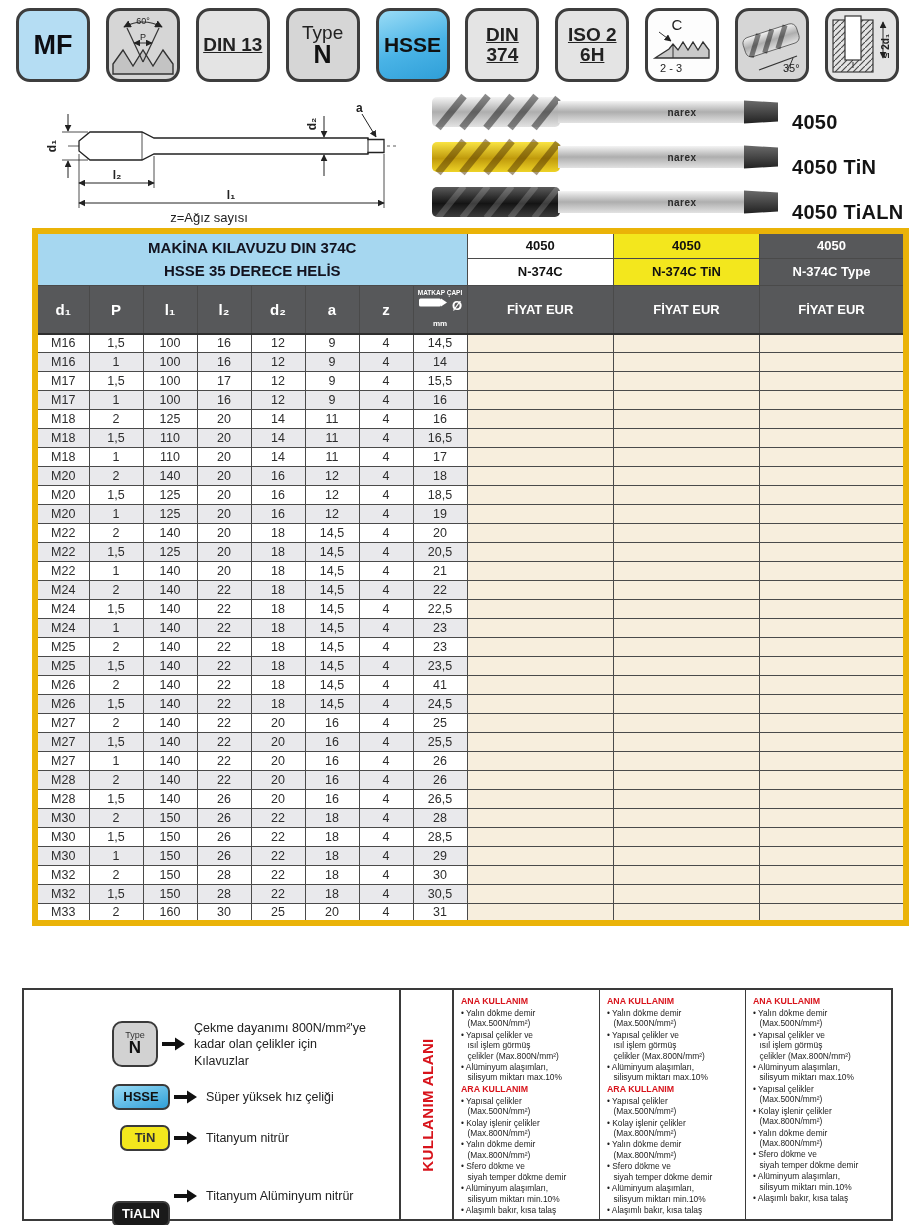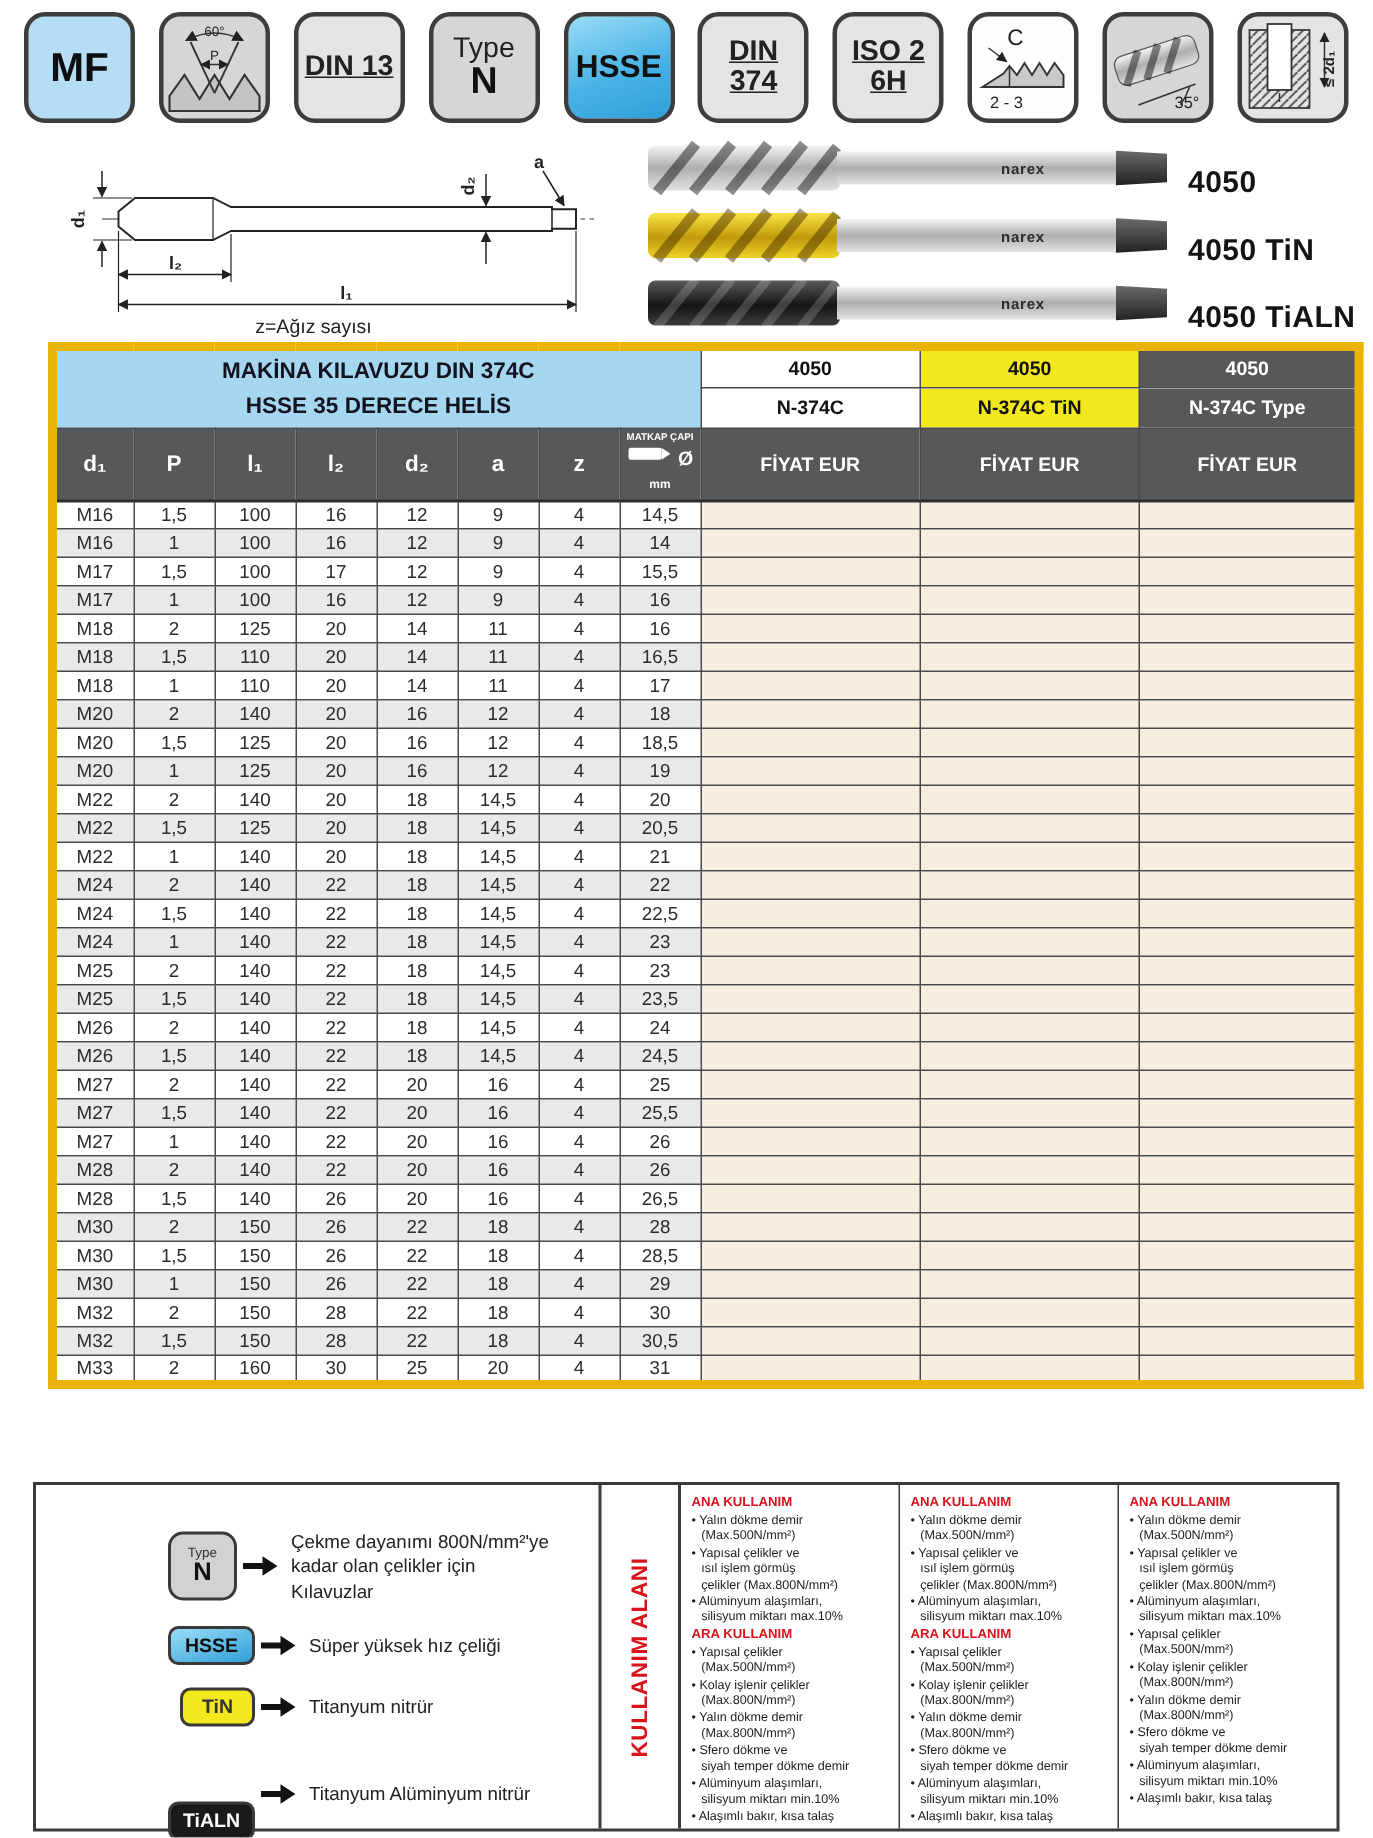--- a/index.html
+++ b/index.html
@@ -559,21 +559,21 @@
           <td class="price"></td>
         </tr>
         <tr>
           <td>M26</td>
           <td>2</td>
           <td>140</td>
           <td>22</td>
           <td>18</td>
           <td>14,5</td>
           <td>4</td>
-          <td>24</td>
+          <td>41</td>
           <td class="price"></td>
           <td class="price"></td>
           <td class="price"></td>
         </tr>
         <tr class="alt">
           <td>M26</td>
           <td>1,5</td>
           <td>140</td>
           <td>22</td>
           <td>18</td>

